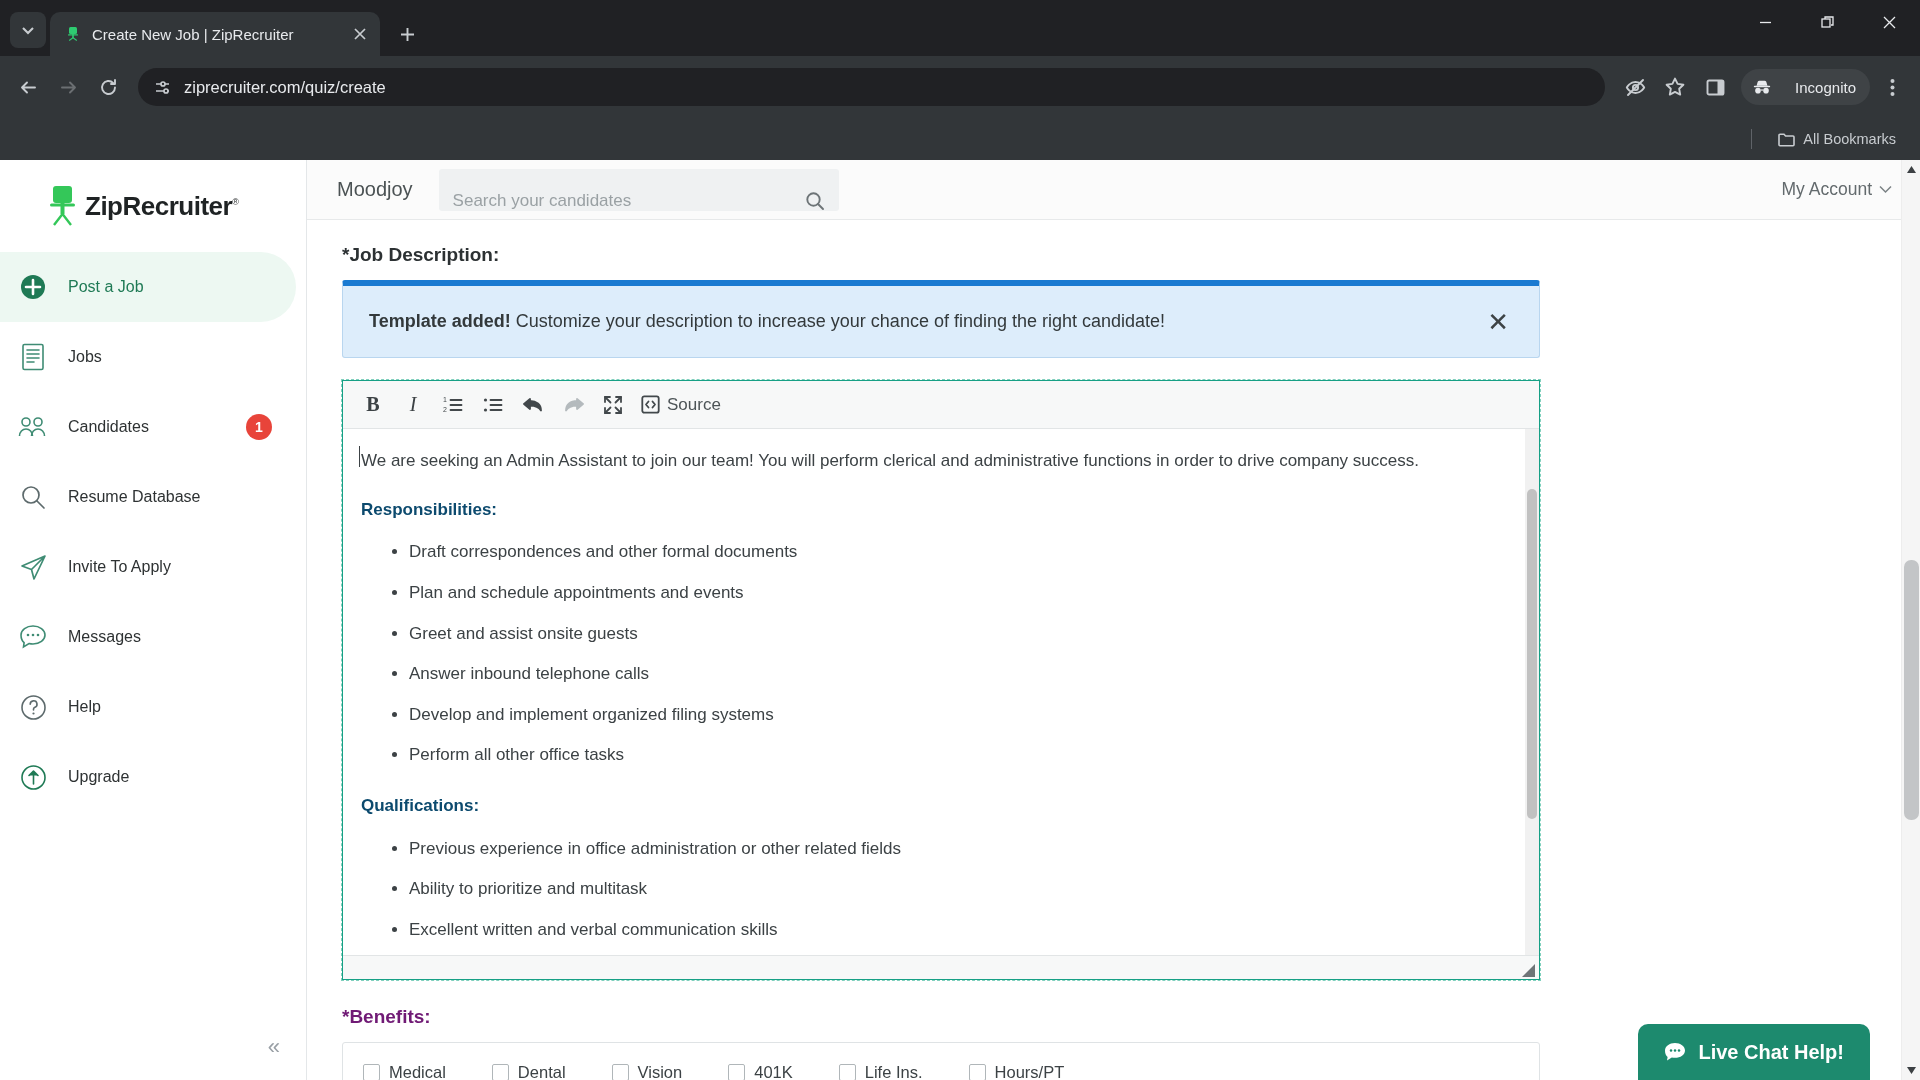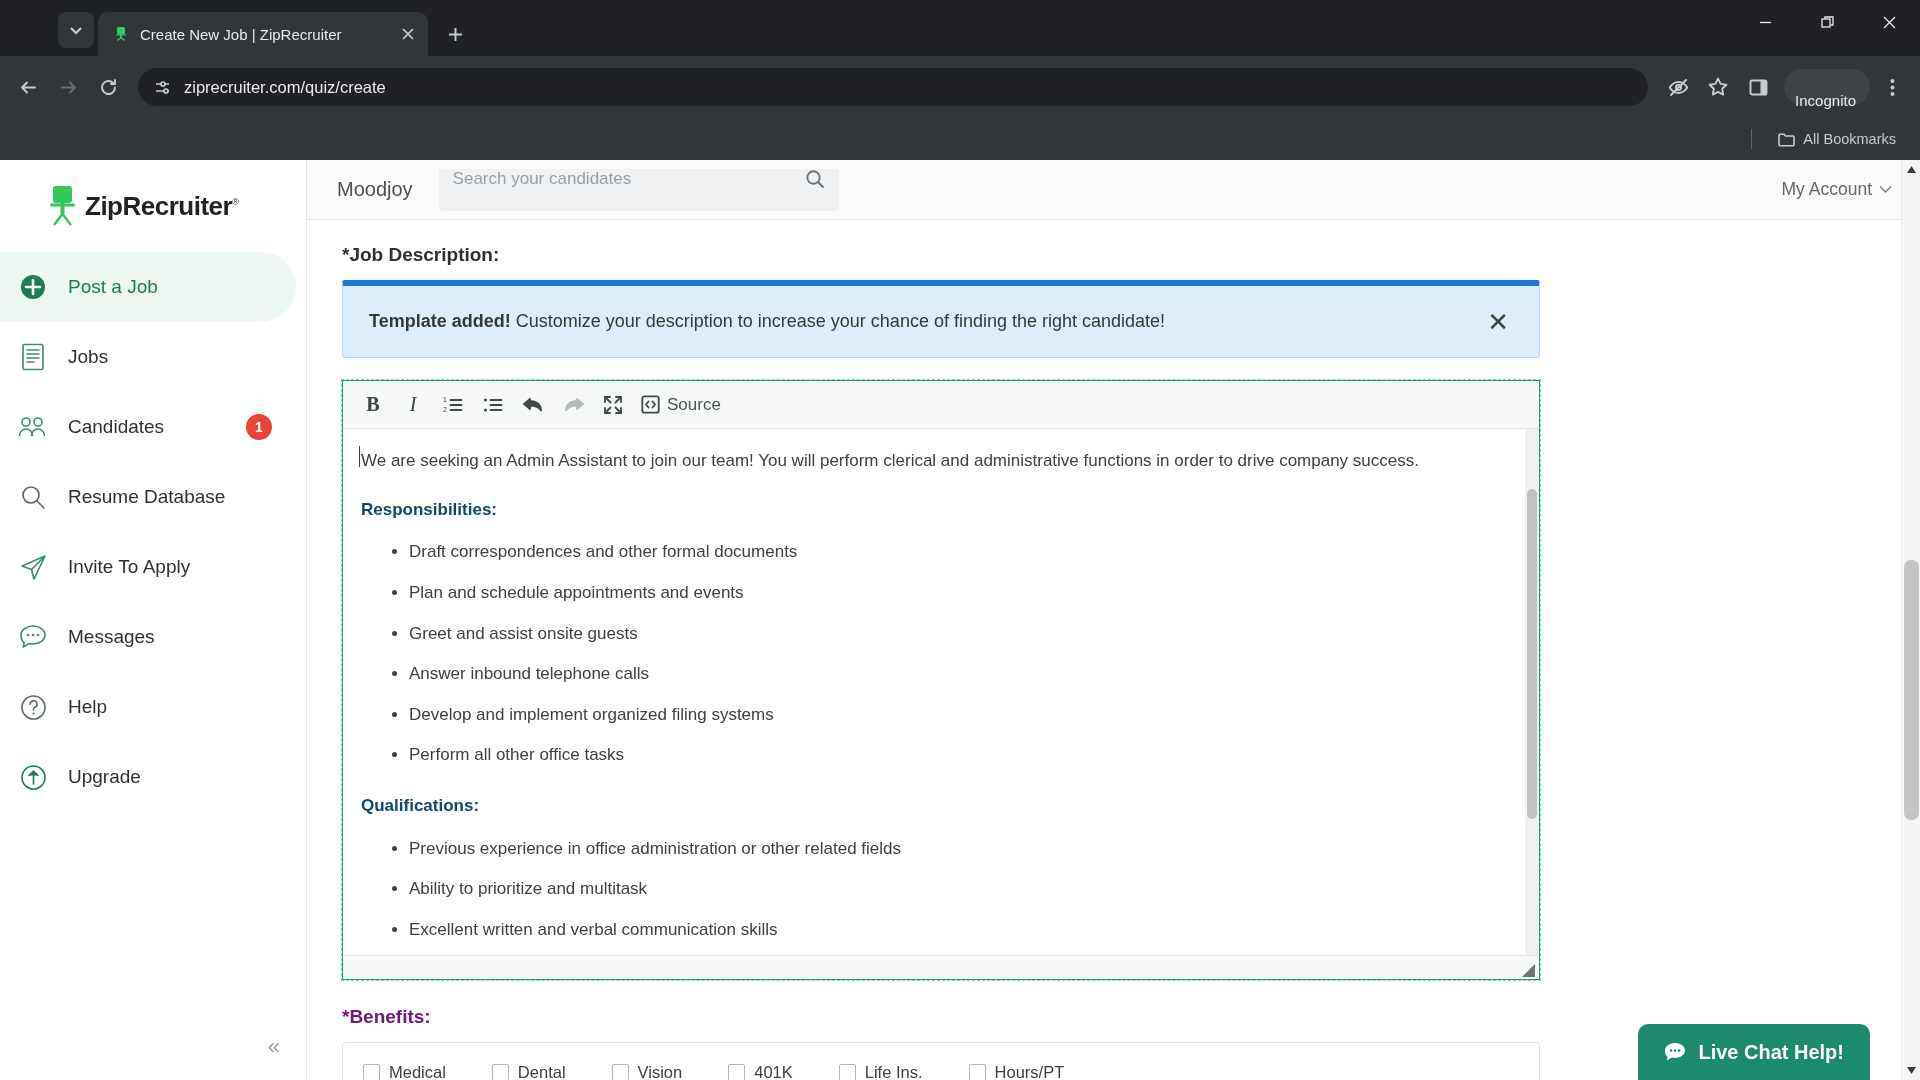--- a/index.html
+++ b/index.html
@@ -9,21 +9,21 @@
     overflow: hidden;
     font-family: "Liberation Sans", sans-serif;
     background: #ffffff;
   }
 
   
   .browser { width: 1920px; height: 1080px; display: flex; flex-direction: column; }
 
   .tabstrip {
     height: 56px; background: #202124; display: flex; align-items: flex-end;
-    position: relative; flex: 0 0 56px; padding-left: 48px;
+    position: relative; flex: 0 0 56px;
   }
   .tab-search-btn {
     width: 36px; height: 36px; margin: 0 4px 8px 10px; border-radius: 8px;
     background: #323639; display: flex; align-items: center; justify-content: center;
     cursor: pointer;
   }
   .tab-search-btn svg { fill: none; stroke: #c8ccd0; stroke-width: 2.1; }
   .tab {
     height: 44px; min-width: 330px; max-width: 340px; background: #323639;
     border-radius: 10px 10px 0 0; display: flex; align-items: center;
@@ -66,21 +66,21 @@
   .omnibox {
     flex: 1; height: 38px; background: #202124; border-radius: 19px;
     display: flex; align-items: center; padding: 0 14px; gap: 12px;
     margin: 0 8px; cursor: text;
   }
   .omnibox .site-ico { width: 20px; height: 20px; flex: 0 0 20px; display:flex; align-items:center; justify-content:center;}
   .omnibox .site-ico svg { stroke: #c8ccd0; fill: none; stroke-width: 1.7; }
   .url-text { color: #e8eaed; font-size: 16.5px; white-space: nowrap; }
   .incognito-pill {
     height: 36px; border-radius: 18px; background: #3f4346; display: flex;
-    align-items: center; gap: 23px; padding: 0 14px 0 11px; cursor: pointer; margin-left: 4px; flex-direction: column;
+    align-items: center; gap: 23px; padding: 0 14px 0 11px; cursor: pointer; margin-left: 4px;
   }
   .incognito-pill span { color: #e8eaed; font-size: 15px; white-space: nowrap; }
   .incognito-pill svg { fill: #e8eaed; }
 
   .bookmarks {
     height: 42px; background: #323639; display: flex; align-items: center;
     justify-content: flex-end; padding: 0 16px; gap: 8px; flex: 0 0 42px;
   }
   .bm-sep { width: 1px; height: 20px; background: #5f6368; margin-right: 10px; }
   .bm-item { display: flex; align-items: center; gap: 8px; padding: 5px 8px; border-radius: 6px; cursor: pointer; }
@@ -99,21 +99,21 @@
   .brand-text { font-size: 26px; font-weight: 700; color: #1f2324; letter-spacing: -0.5px; }
   .brand-text sup { font-size: 9px; vertical-align: super; font-weight: 400; }
 
   .nav { margin-top: 8px; }
   .nav-item {
     display: flex; align-items: center; gap: 18px; height: 70px;
     padding-left: 16px; margin: 0 10px 0 0; cursor: pointer; position: relative;
     border-radius: 0 35px 35px 0;
   }
   .nav-item .ico { width: 34px; flex: 0 0 34px; display: flex; align-items: center; justify-content: center; }
-  .nav-item .lbl { font-size: 19px; color: #2e3233; font-weight: 400; }
+  .nav-item .lbl { font-size: 16px; color: #2e3233; font-weight: 400; }
   .nav-item.active { background: #edf8f2; }
   .nav-item.active .lbl { color: #1f7a55; font-weight: 500; }
   .badge {
     margin-left: auto; margin-right: 24px; width: 26px; height: 26px; border-radius: 50%;
     background: #e8443a; color: #fff; font-size: 14px; font-weight: 700;
     display: flex; align-items: center; justify-content: center;
   }
   .collapse-btn {
     position: absolute; bottom: 22px; right: 26px; cursor: pointer;
     color: #9aa0a6; font-size: 22px; line-height: 1;
@@ -121,21 +121,21 @@
 
   
   .main { flex: 1; position: relative; display: flex; flex-direction: column; overflow: hidden; }
   .app-header {
     height: 60px; flex: 0 0 60px; background: #fbfbfb; border-bottom: 1px solid #e7e9ea;
     display: flex; align-items: center; padding: 0 28px 0 30px; gap: 26px;
   }
   .company-name { font-size: 20px; color: #4b5254; font-weight: 400; }
   .search-box {
     width: 400px; height: 42px; background: #eff1f2; border-radius: 3px;
-    display: flex; align-items: flex-start; padding: 0 14px; cursor: text;
+    display: flex; align-items: flex-end; padding: 0 14px; cursor: text;
   }
   .search-box input {
     flex: 1; border: none; outline: none; background: transparent;
     font-size: 17px; color: #5a6164; font-family: "Liberation Sans", sans-serif;
   }
   .search-box input::placeholder { color: #9aa1a4; }
   .search-box svg { stroke: #6d7477; fill: none; stroke-width: 1.9; }
   .my-account { margin-left: auto; display: flex; align-items: center; gap: 7px; cursor: pointer; }
   .my-account span { font-size: 17.5px; color: #636a6d; }
 

